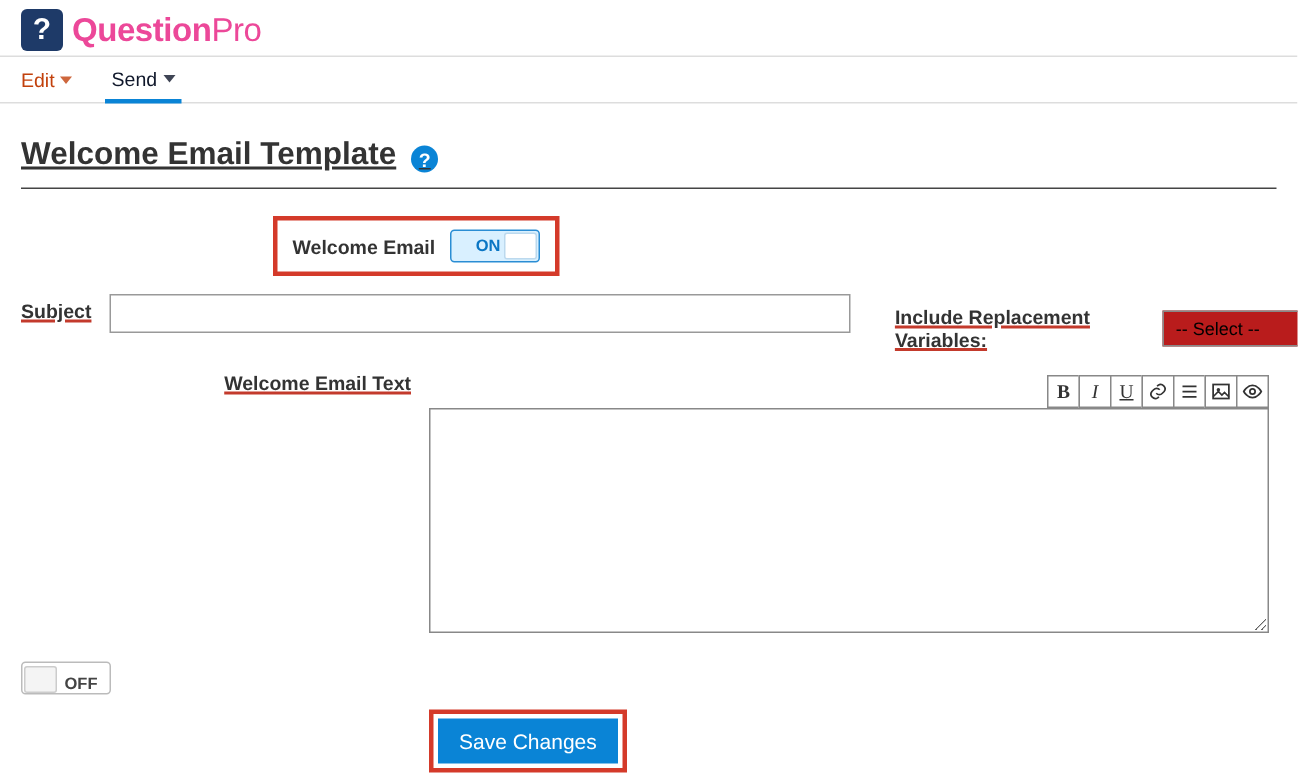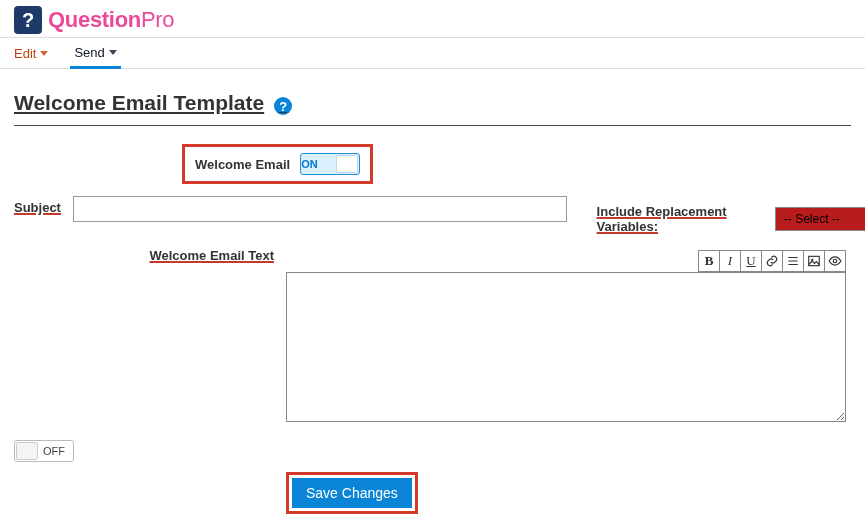--- a/index.html
+++ b/index.html
@@ -146,43 +146,43 @@
     border-radius: 3px;
     display: flex;
     align-items: center;
     cursor: pointer;
     position: relative;
     font-size: 11px;
     font-weight: 700;
   }
   .toggle .on-lbl {
     position: absolute;
-    left: 0;
+    left: 16px;
     color: #0a76c4;
   }
   .toggle .knob {
     position: absolute;
     right: 1px;
     width: 22px; height: 18px;
     background: #fff;
     border-radius: 2px;
     border: 1px solid #bcd9ee;
   }
   
   .toggle-off {
     width: 60px; height: 22px;
     background: #fff;
     border: 1px solid #bbb;
     border-radius: 3px;
     display: flex;
-    align-items: center;
+    align-items: flex-end;
     justify-content: flex-end;
     padding-right: 8px;
     font-size: 11px;
-    font-weight: 400;
+    font-weight: 700;
     color: #444;
     position: relative;
     cursor: pointer;
   }
   .toggle-off .knob {
     position: absolute;
     left: 1px;
     width: 22px; height: 18px;
     background: #f4f4f4;
     border-radius: 2px;

